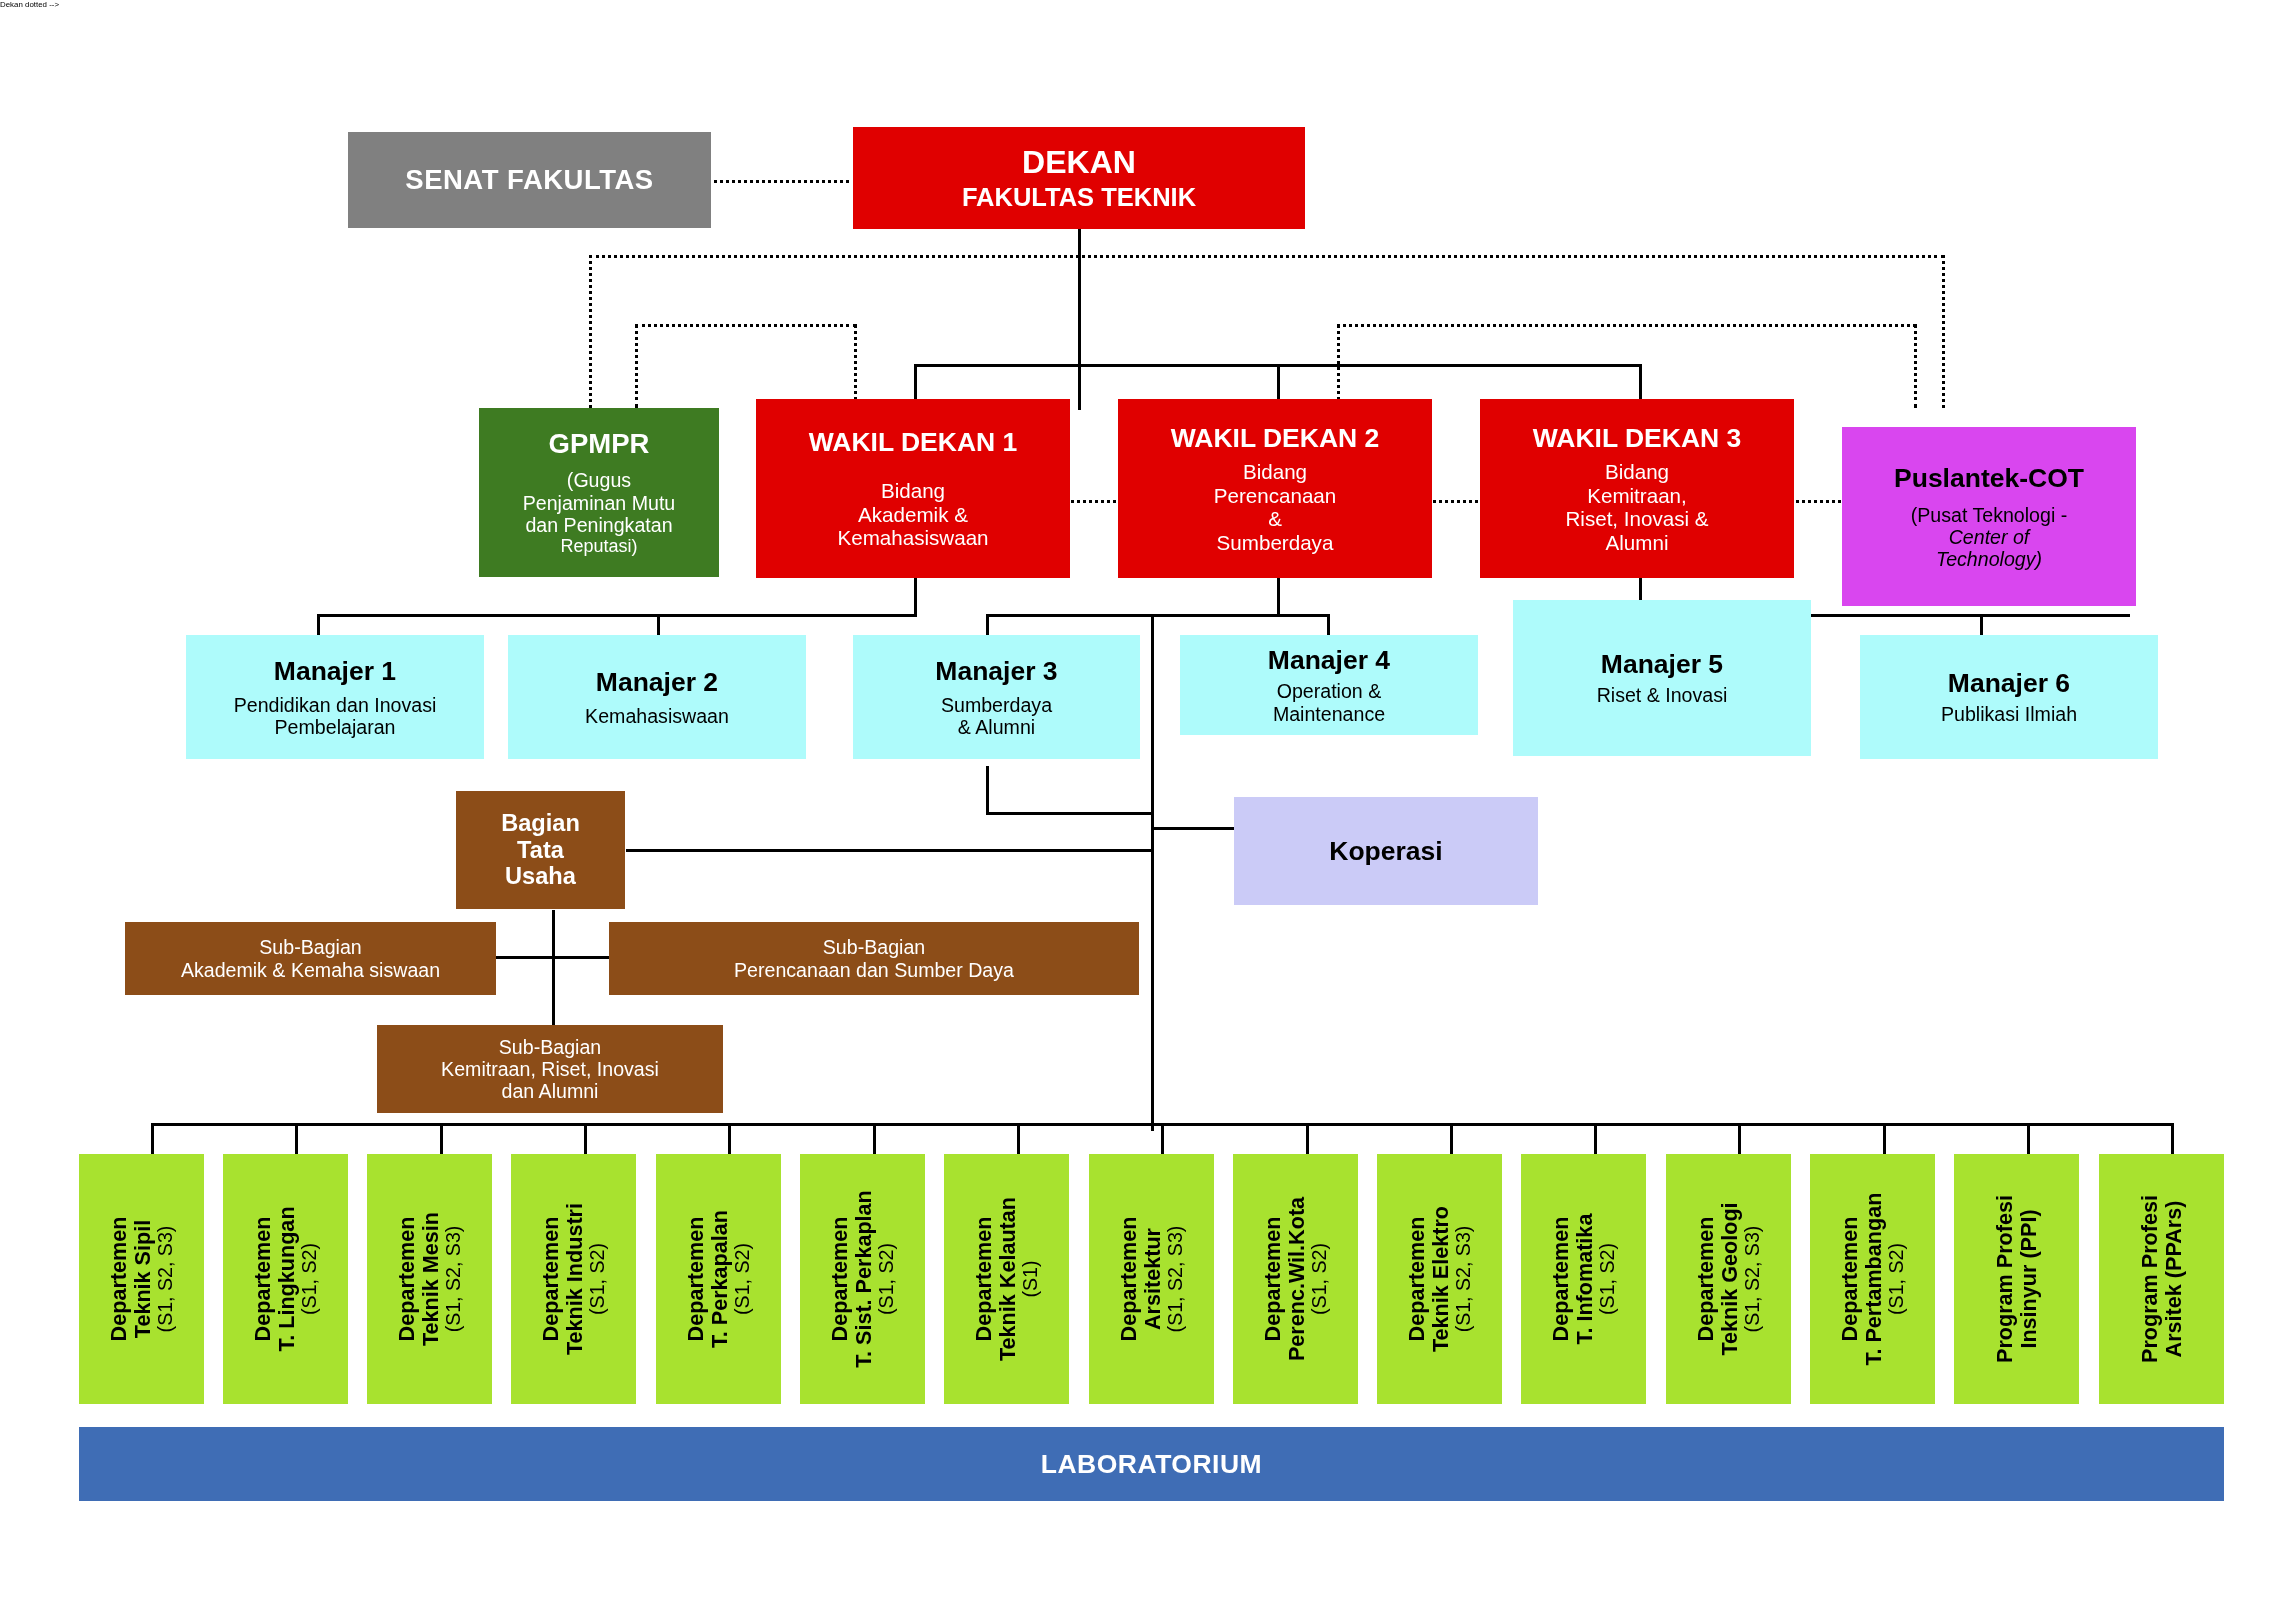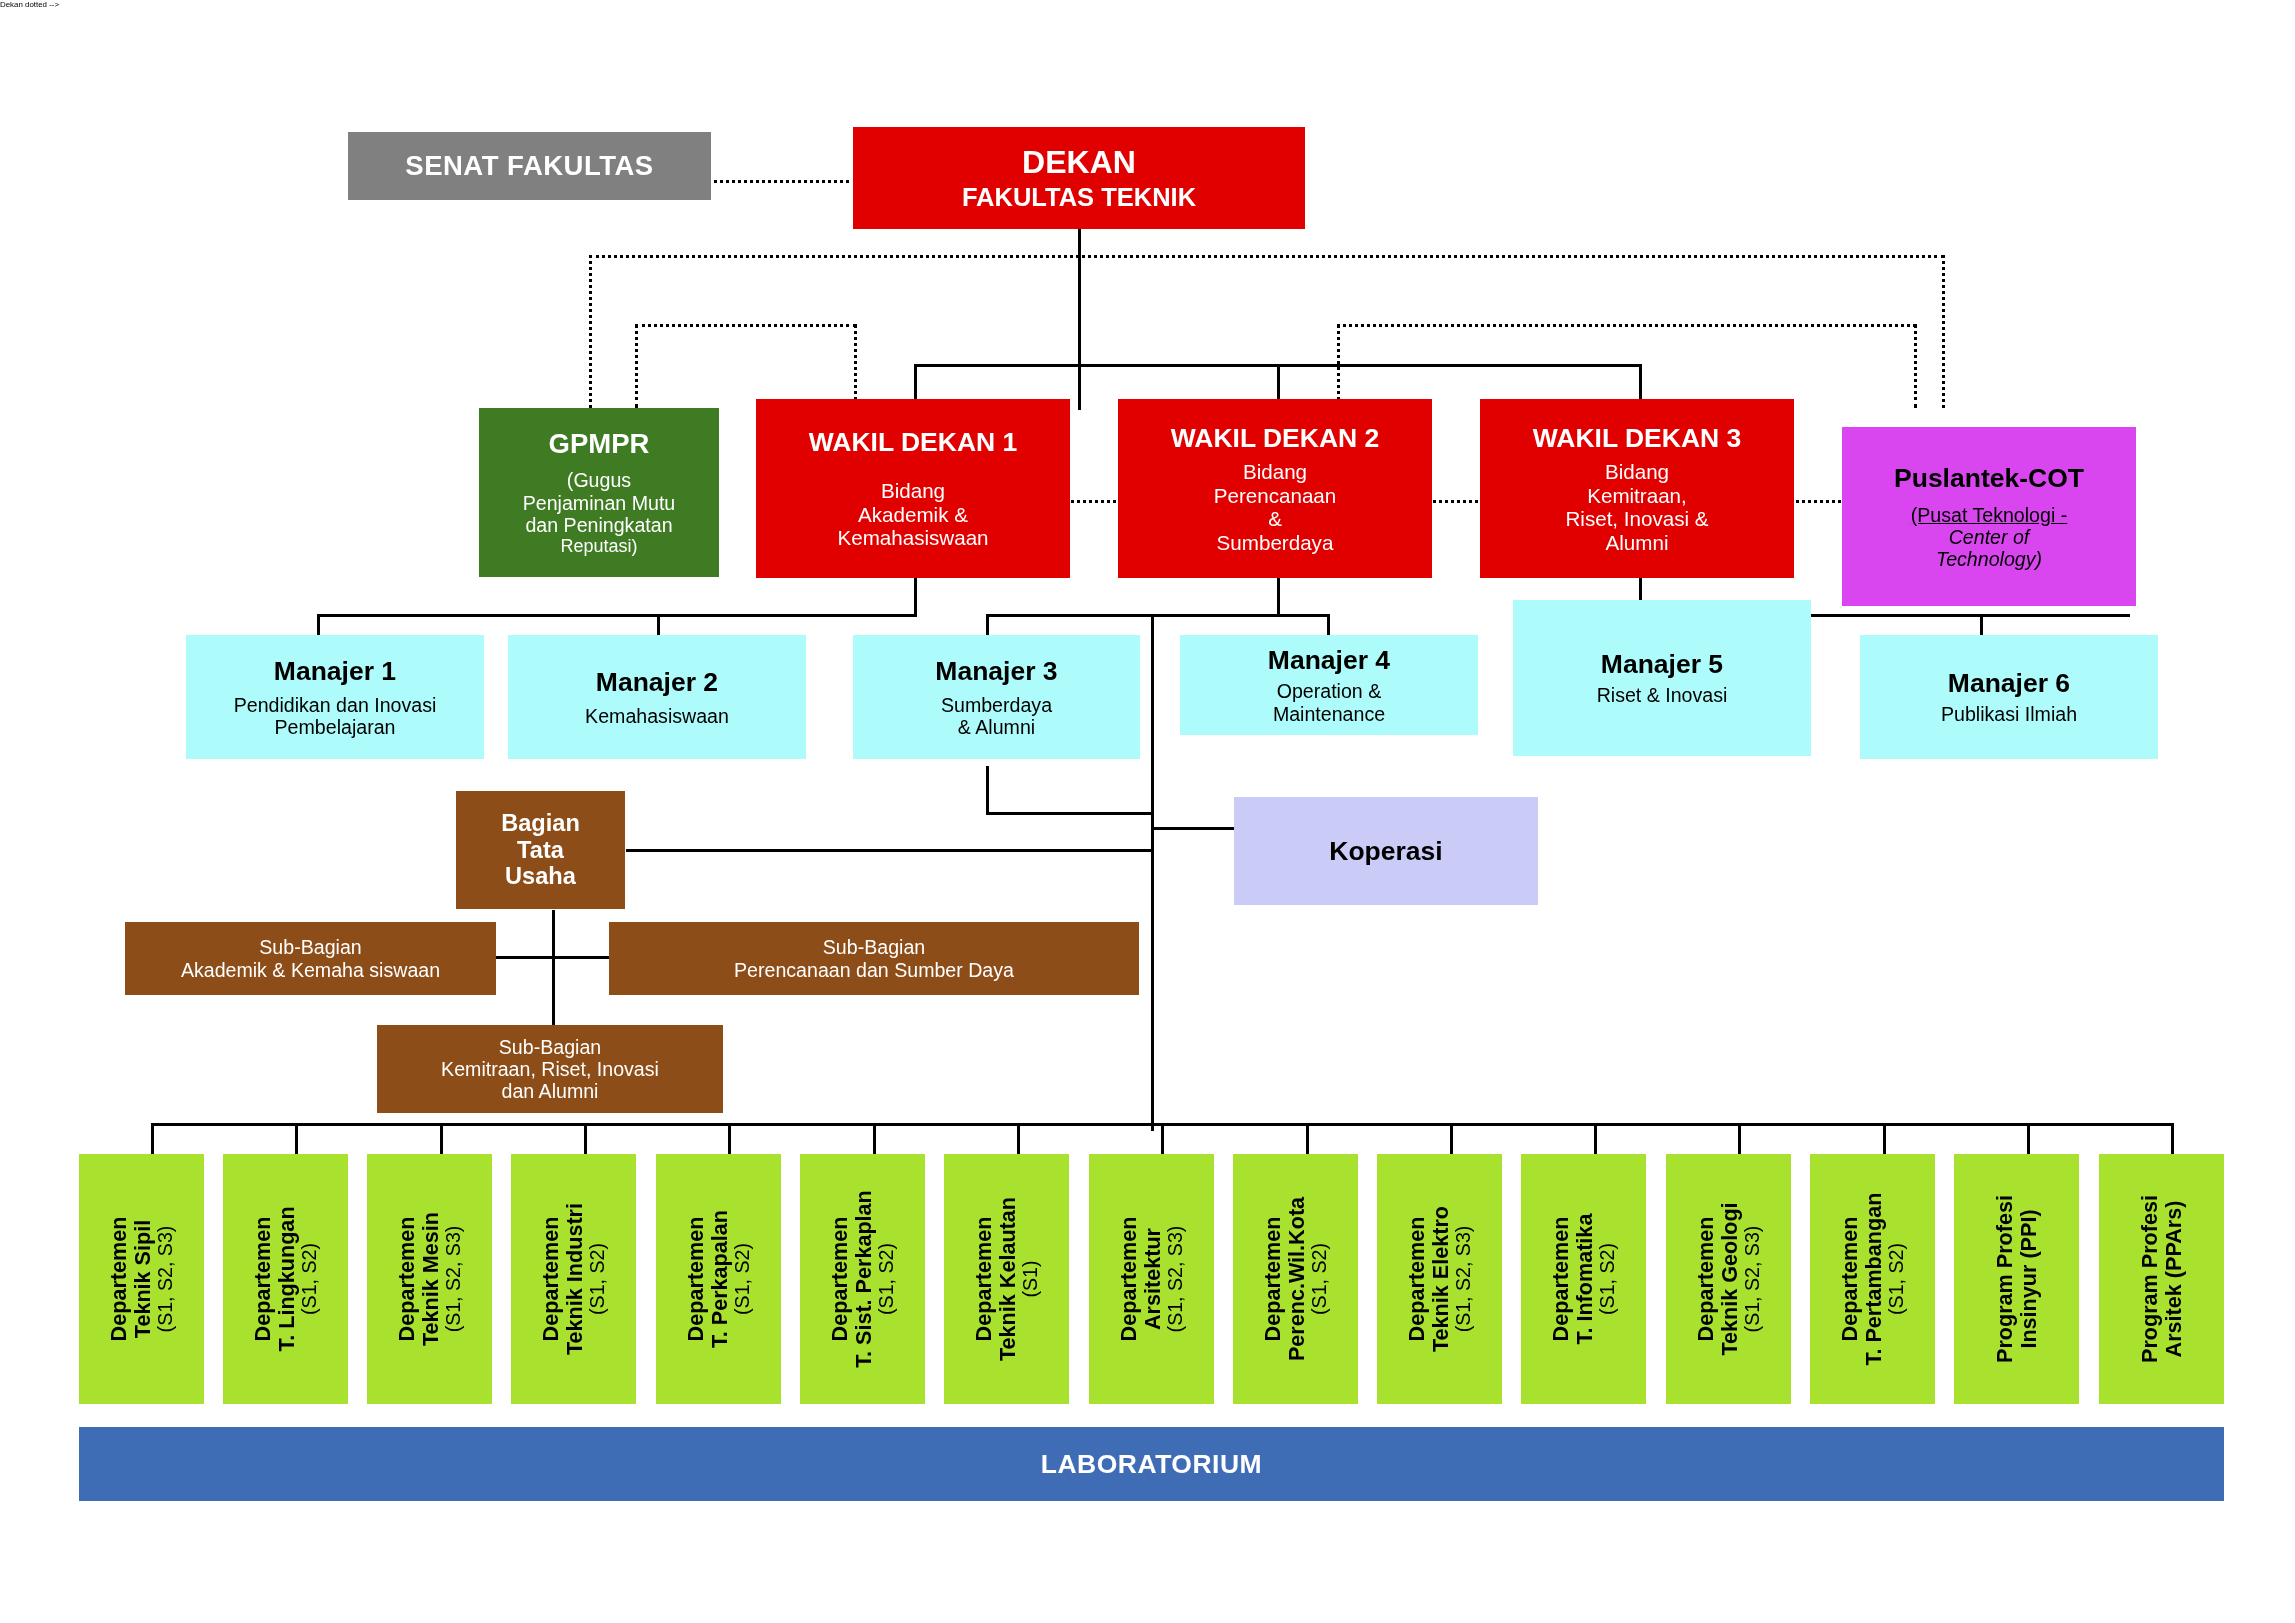--- a/index.html
+++ b/index.html
@@ -157,21 +157,21 @@
   <div class="ln vln" style="left:1594px;top:1123px;height:34px;"></div>
   <div class="ln vln" style="left:1738px;top:1123px;height:34px;"></div>
   <div class="ln vln" style="left:1883px;top:1123px;height:34px;"></div>
   <div class="ln vln" style="left:2027px;top:1123px;height:34px;"></div>
   <div class="ln vln" style="left:2171px;top:1123px;height:34px;"></div>
 
 
   
 
   
-  <div class="box c-gray" style="left:348px;top:132px;width:363px;height:68px;">
+  <div class="box c-gray" style="left:348px;top:132px;width:363px;height:96px;">
     <div class="ttl" style="font-size:27.5px;letter-spacing:0.5px;">SENAT FAKULTAS</div>
   </div>
 
   
   <div class="box c-red" style="left:853px;top:127px;width:452px;height:102px;">
     <div class="ttl" style="font-size:32px;margin-bottom:2px;">DEKAN</div>
     <div class="ttl" style="font-size:25.5px;">FAKULTAS TEKNIK</div>
   </div>
 
   
@@ -205,21 +205,21 @@
     <div class="ttl" style="font-size:26.5px;margin-bottom:6.9px;">WAKIL DEKAN 3</div>
     <div class="sub" style="font-size:20.6px;">Bidang</div>
     <div class="sub" style="font-size:20.6px;">Kemitraan,</div>
     <div class="sub" style="font-size:20.6px;">Riset, Inovasi  &amp;</div>
     <div class="sub" style="font-size:20.6px;">Alumni</div>
   </div>
 
   
   <div class="box c-blue" style="left:1842px;top:399px;width:294px;height:179px;">
     <div class="ttl" style="font-size:26.5px;margin-bottom:10.8px;">Puslantek-COT</div>
-    <div class="sub" style="font-size:19.6px;text-decoration:underline;">(Pusat Teknologi -</div>
+    <div class="sub" style="font-size:19.6px;">(Pusat Teknologi -</div>
     <div class="sub" style="font-size:19.6px;font-style:italic;">Center of</div>
     <div class="sub" style="font-size:19.6px;font-style:italic;">Technology)</div>
   </div>
 
   
   <div class="box c-cyan" style="left:186px;top:635px;width:298px;height:124px;">
     <div class="ttl" style="font-size:26.5px;margin-bottom:7.9px;">Manajer 1</div>
     <div class="sub" style="font-size:19.6px;">Pendidikan dan Inovasi</div>
     <div class="sub" style="font-size:19.6px;">Pembelajaran</div>
   </div>

